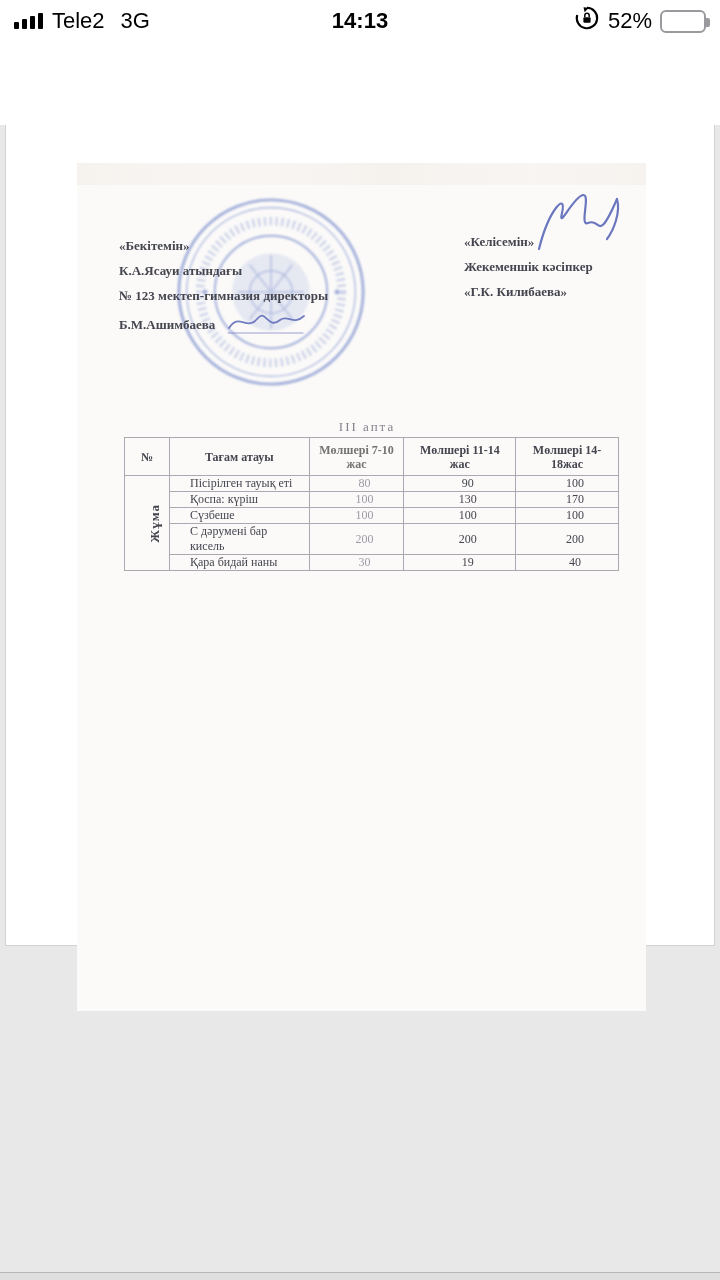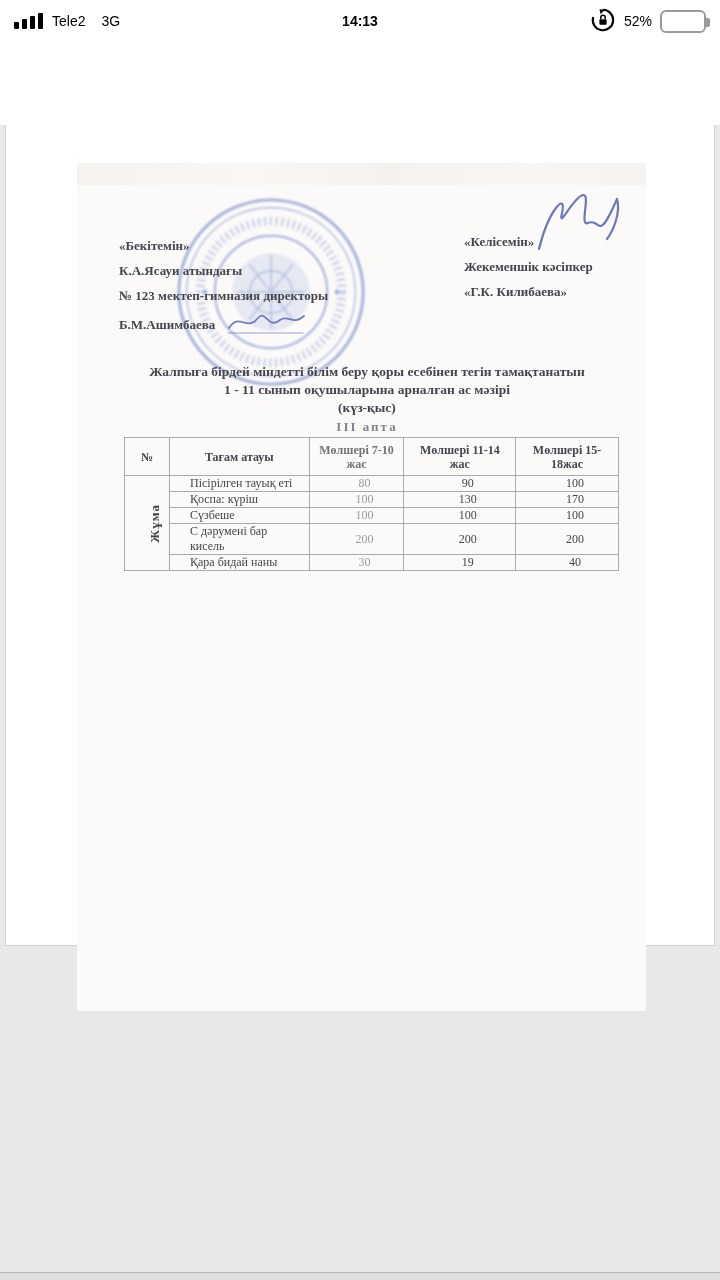--- a/index.html
+++ b/index.html
@@ -2,21 +2,21 @@
 <html><head>
 <meta charset="utf-8">
 <style>
   * { margin:0; padding:0; box-sizing:border-box; }
   html,body { width:720px; background:#fff; }
   body { font-family:"Liberation Sans", sans-serif; }
   #screen { position:relative; width:720px; height:1280px; overflow:hidden; background:#fff; }
 
   
   .status-bar { position:absolute; left:0; top:0; width:720px; height:42px; background:#fff;
-    display:flex; align-items:center; padding:0 14px; font-size:14px; color:#000; }
+    display:flex; align-items:center; padding:0 14px; font-size:22px; color:#000; }
   .sig-bars { display:flex; align-items:flex-end; gap:3px; margin-right:9px; }
   .sig-bars i { display:block; width:5px; background:#000; border-radius:1px; }
   .carrier { font-weight:400; margin-right:16px; }
   .network { margin-right:16px; }
   .sb-center { position:absolute; left:0; right:0; text-align:center; font-weight:600; pointer-events:none; }
   .sb-right { margin-left:auto; display:flex; align-items:center; gap:8px; }
   .batt { position:relative; width:46px; height:23px; border:2px solid #9a9a9e; border-radius:6px; padding:2px; }
   .batt-fill { height:100%; background:#ffcc00; border-radius:2px; }
   .batt-nub { position:absolute; right:-6px; top:6px; width:4px; height:9px; background:#9a9a9e;
     border-radius:0 2px 2px 0; }
@@ -44,21 +44,21 @@
   .sig-inline { vertical-align:middle; margin-left:6px; }
 
   .stamp { position:absolute; left:97px; top:32px; width:194px; height:194px;
     mix-blend-mode:multiply; filter:blur(0.9px); opacity:.8; }
   .sig-right { position:absolute; left:452px; top:24px; }
 
   .doc-title { position:absolute; left:20px; top:200px; width:540px; text-align:center;
     font-size:13.5px; font-weight:700; line-height:18px; }
   .doc-subtitle { font-weight:700; }
   .week-label { position:absolute; left:20px; top:256px; width:540px; text-align:center;
-    font-size:13px; font-weight:700; color:#83828e; letter-spacing:2px; }
+    font-size:13px; font-weight:400; color:#83828e; letter-spacing:2px; }
 
   table.menu { position:absolute; left:47px; top:274px; width:495px; border-collapse:collapse;
     font-size:12px; color:#45454f; }
   table.menu th, table.menu td { border:1px solid #a9a9b2; padding:0 4px; }
   table.menu th { font-weight:700; height:38px; text-align:center; line-height:14px; }
   table.menu td { height:16px;padding-left:20px; }
   td.day-cell { width:45px; text-align:center; font-weight:700; }
   .day-rot { writing-mode:vertical-rl; transform:rotate(180deg); font-size:13px; letter-spacing:1px;
     margin:0 auto; }
   td.dish-cell { text-align:left; padding-left:8px; }
@@ -148,42 +148,37 @@
 
         <div class="sig-right">
           <svg width="100" height="70" viewBox="0 0 100 70">
             <g fill="none" stroke="#5b68b8" stroke-width="2.2" stroke-linecap="round" opacity="0.9">
               <path d="M10 62 C20 22 38 4 33 26 C29 44 44 10 54 8 C62 7 50 40 59 36 C72 30 68 58 88 12"></path>
               <path d="M88 12 C92 26 84 44 78 52"></path>
             </g>
           </svg>
         </div>
 
-        <div class="doc-title doc-text">
-          <div>Жалпыға бірдей міндетті білім беру қоры есебінен тегін тамақтанатын</div>
-          <div class="doc-subtitle">1 - 11 сынып оқушыларына арналған ас мәзірі</div>
-          <div>(күз-қыс)</div>
-        </div>
         <div class="week-label doc-text">ІІІ апта</div>
 
         <table class="menu doc-text">
             <colgroup>
               <col style="width: 45px;">
               <col style="width: 140px;">
               <col style="width: 95px;">
               <col style="width: 112px;">
               <col style="width: 103px;">
             </colgroup>
             <thead>
               <tr>
                 <th>№</th>
                 <th>Тағам атауы</th>
                 <th class="faded">Мөлшері 7-10 жас</th>
                 <th>Мөлшері 11-14 жас</th>
-                <th>Мөлшері 15-18жас</th>
+                <th>Мөлшері 14-18жас</th>
               </tr>
             </thead>
             <tbody>
               <tr>
                 <td class="day-cell" rowspan="5">
                   <div class="day-rot">Жұма</div>
                 </td>
                 <td class="dish-cell">Пісірілген тауық еті</td>
                 <td class="num-cell faded">80</td>
                 <td class="num-cell">90</td>

